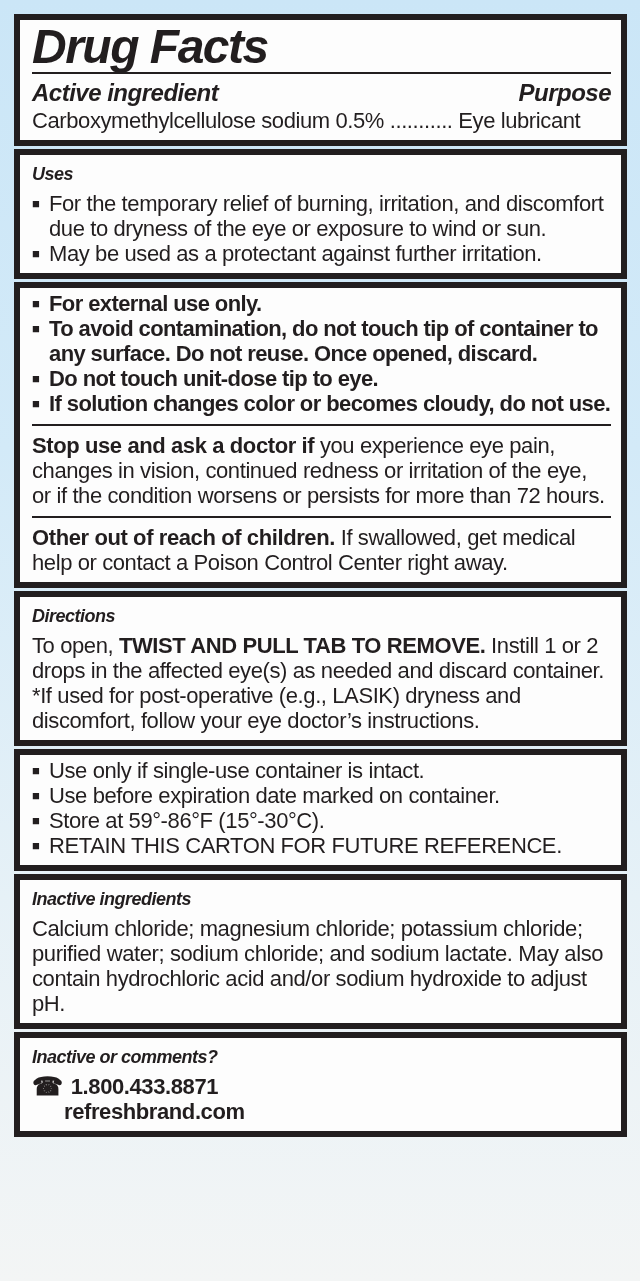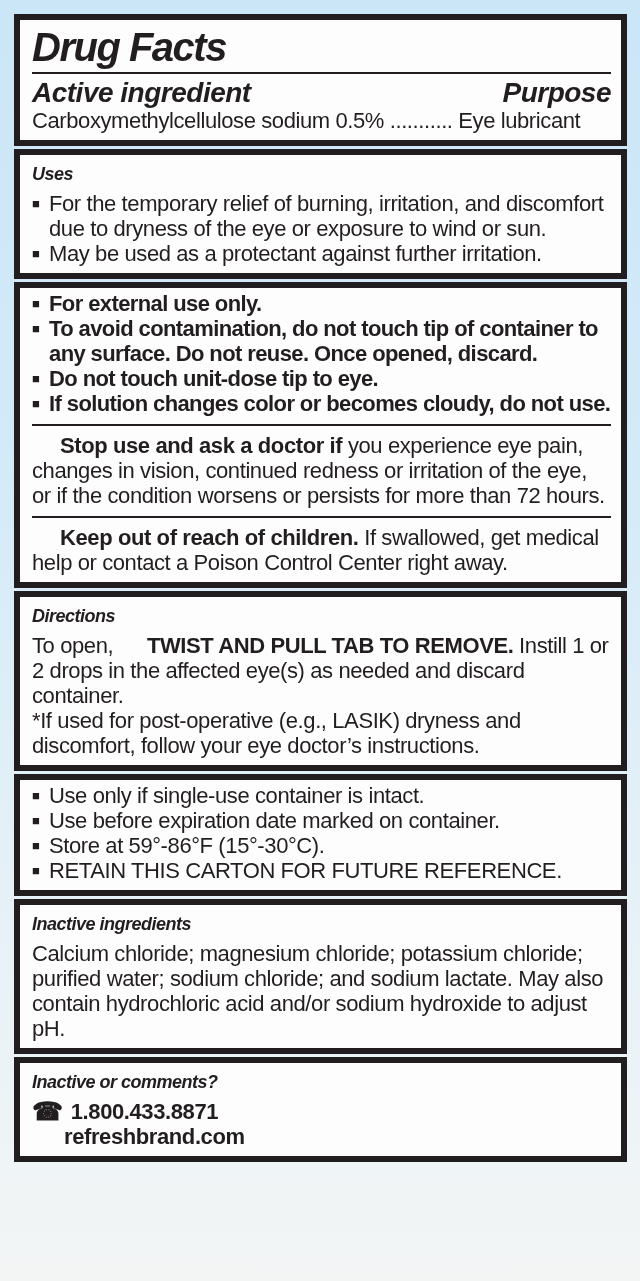--- a/index.html
+++ b/index.html
@@ -18,38 +18,38 @@
     display: flex;
     flex-direction: column;
     gap: 3px;
   }
   .box {
     background: #fdfdfd;
     border: 6px solid #221e1f;
     padding: 3px 10px 7px 12px;
   }
   .df-title {
-    font-size: 40px;
+    font-size: 48px;
     font-weight: 700;
     font-style: italic;
     letter-spacing: -1.5px;
     line-height: 44px;
     padding-top: 2px;
   }
   .title-rule {
     border-top: 2px solid #221e1f;
     margin: 3px 0 4px 0;
   }
   .col-heads {
     display: flex;
     justify-content: space-between;
     align-items: baseline;
   }
   .sub-heading {
-    font-size: 28px;
+    font-size: 24px;
     font-weight: 700;
     font-style: italic;
     letter-spacing: -0.5px;
     line-height: 30px;
   }
   .section-heading {
     font-size: 18px;
     font-weight: 700;
     font-style: italic;
     letter-spacing: -0.5px;
@@ -66,21 +66,21 @@
     display: flex;
     align-items: flex-start;
   }
   .bullet-glyph {
     flex: none;
     width: 17px;
     font-size: 13px;
     line-height: 25px;
     font-style: normal;
   }
-  .bold { font-weight: 700; margin-left: 28px; }
+  .bold { font-weight: 700; }
   .warn-bullets .bullet { font-weight: 700; letter-spacing: -0.6px; }
   .divider {
     border-top: 2px solid #221e1f;
     margin: 8px 0 7px 0;
   }
   .para { margin-top: 0; }
   .phone-row {
     display: flex;
     align-items: center;
     gap: 8px;
@@ -137,21 +137,21 @@
         <span>Do not touch unit-dose tip to eye.</span>
       </div>
       <div class="bullet">
         <span class="bullet-glyph">■</span>
         <span>If solution changes color or becomes cloudy, do not use.</span>
       </div>
     </div>
     <div class="divider"></div>
     <p class="body-text para"><span class="bold">Stop use and ask a doctor if</span><span> you experience eye pain, changes in vision, continued redness or irritation of the eye, or if the condition worsens or persists for more than 72 hours.</span></p>
     <div class="divider"></div>
-    <p class="body-text para"><span class="bold">Keep out of reach of children.</span><span> If swallowed, get medical help or contact a Poison Control Center right away.</span></p>
+    <p class="body-text para"><span class="bold">Other out of reach of children.</span><span> If swallowed, get medical help or contact a Poison Control Center right away.</span></p>
   </section>
 
   <section class="box">
     <h2 class="section-heading">Directions</h2>
     <p class="body-text para"><span>To open, </span><span class="bold">TWIST AND PULL TAB TO REMOVE.</span><span> Instill 1 or 2 drops in the affected eye(s) as needed and discard container.</span></p>
     <p class="body-text para">*If used for post-operative (e.g., LASIK) dryness and discomfort, follow your eye doctor’s instructions.</p>
   </section>
 
   <section class="box">
     <div class="body-text">

